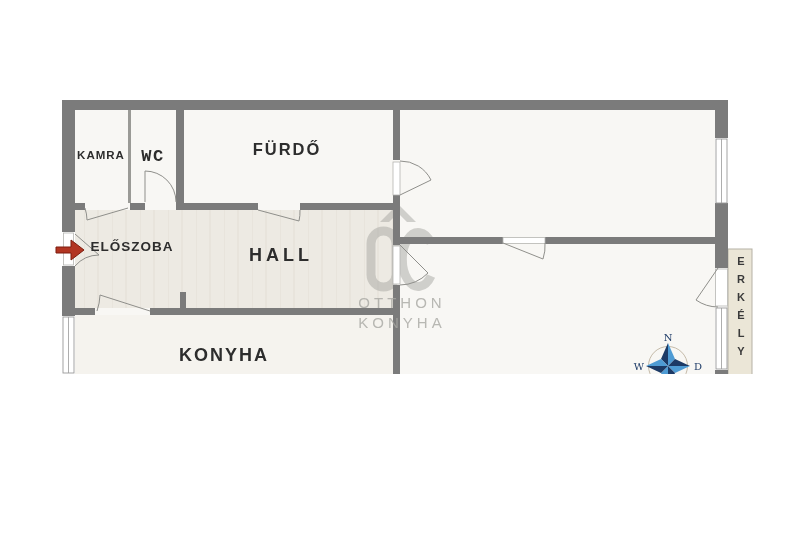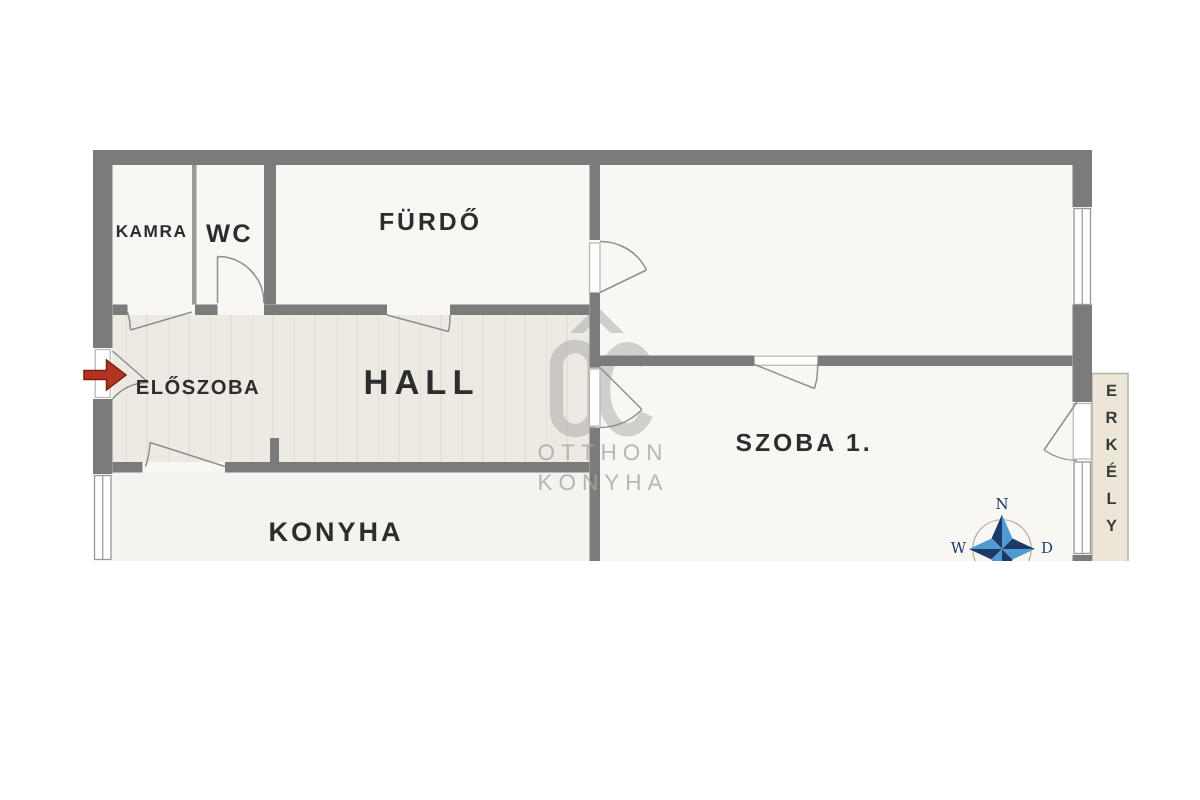--- a/index.html
+++ b/index.html
@@ -14,25 +14,25 @@
   .label{
     position:absolute;
     transform:translate(-50%,-50%);
     font-family:"Liberation Sans", sans-serif;
     font-weight:600;
     color:#2d2d2d;
     white-space:nowrap;
     letter-spacing:1.5px;
   }
   .lbl-kamra   {left:101px; top:155px; font-size:11.5px; letter-spacing:1px;}
-  .lbl-wc      {left:153px; top:156px; font-size:17px;}
+  .lbl-wc      {left:153px; top:156px; font-size:17px;font-family:Liberation Mono, monospace;}
   .lbl-furdo   {left:287px; top:149px; font-size:16.5px; letter-spacing:2px;text-align:center;}
   .lbl-szoba2  {left:538px; top:153px; font-size:16.5px; letter-spacing:2px;}
-  .lbl-eloszoba{left:132px; top:258px; font-size:13.5px; letter-spacing:1px;}
-  .lbl-hall    {left:281px; top:255px; font-size:23px; letter-spacing:4px;}
+  .lbl-eloszoba{left:132px; top:246px; font-size:13.5px; letter-spacing:1px;}
+  .lbl-hall    {left:281px; top:255px; font-size:18px; letter-spacing:4px;}
   .lbl-szoba1  {left:536px; top:296px; font-size:16.5px; letter-spacing:2px;}
   .lbl-konyha  {left:224px; top:355px; font-size:18px; letter-spacing:2px;}
   .lbl-erkely{
     left:741px; top:309px;
     font-size:11px; font-weight:600;
     writing-mode:vertical-rl; text-orientation:upright;
     letter-spacing:6px; color:#3a3a3a;
   }
   .watermark-text{
     position:absolute;
@@ -205,21 +205,20 @@
       <polygon points="646,366 661,373 668,366" fill="#1c3a66"></polygon>
       <polygon points="646,366 661,359 668,366" fill="#4e9bd4"></polygon>
     </g>
   </svg>
 
   <div class="label lbl-kamra">KAMRA</div>
   <div class="label lbl-wc">WC</div>
   <div class="label lbl-furdo">FÜRDŐ</div>
   <div class="label lbl-eloszoba">ELŐSZOBA</div>
   <div class="label lbl-hall">HALL</div>
-  <div class="label lbl-szoba1">SZOBA 1.</div>
   <div class="label lbl-konyha">KONYHA</div>
   <div class="label lbl-erkely">ERKÉLY</div>
 
   <div class="watermark-text wm-line1">OTTHON</div>
   <div class="watermark-text wm-line2">KONYHA</div>
 
   <span class="compass-letter cl-n">N</span>
   <span class="compass-letter cl-e">D</span>
   <span class="compass-letter cl-s">W</span>
   <span class="compass-letter cl-w">W</span>

